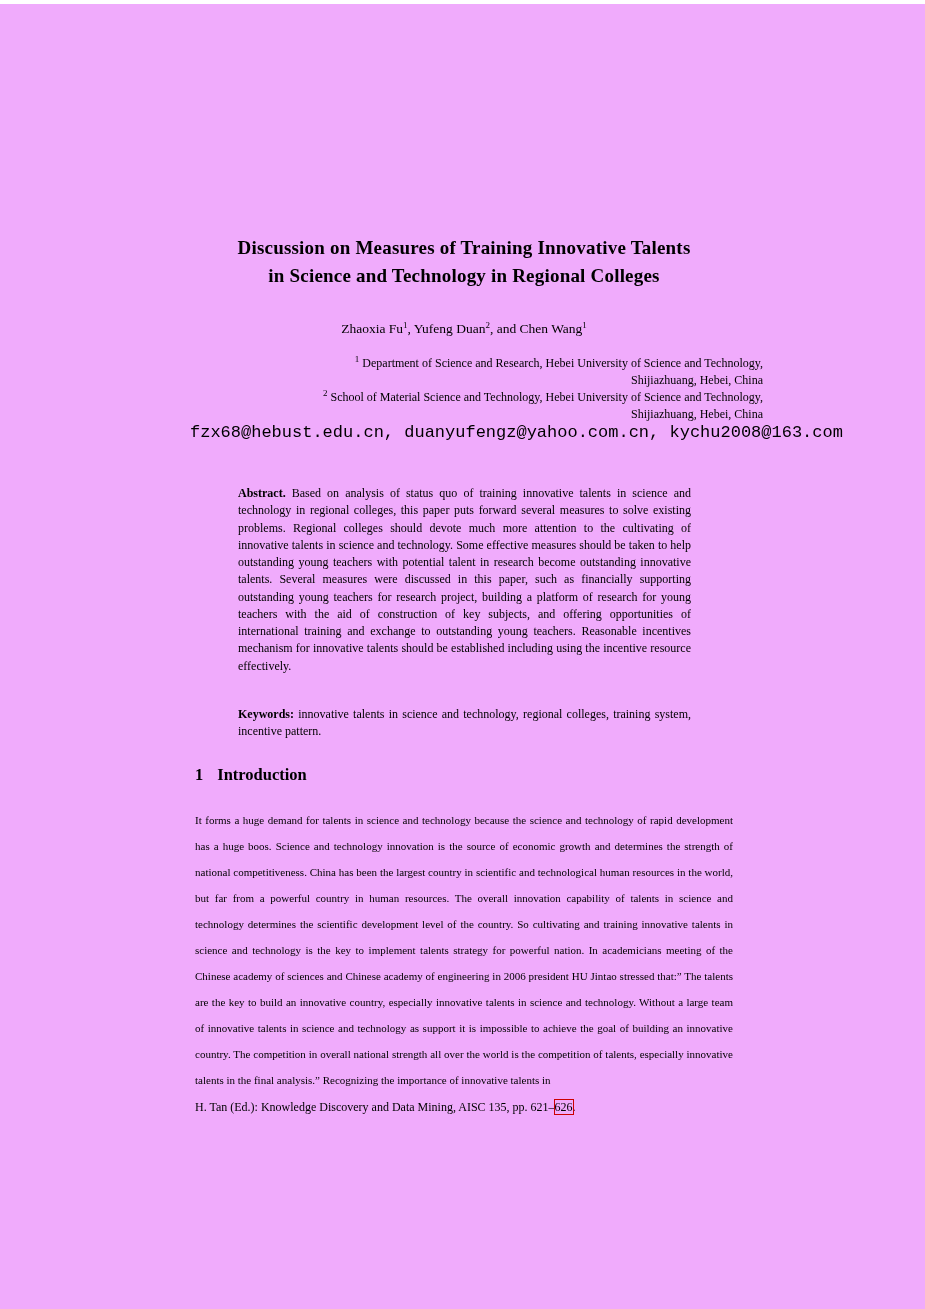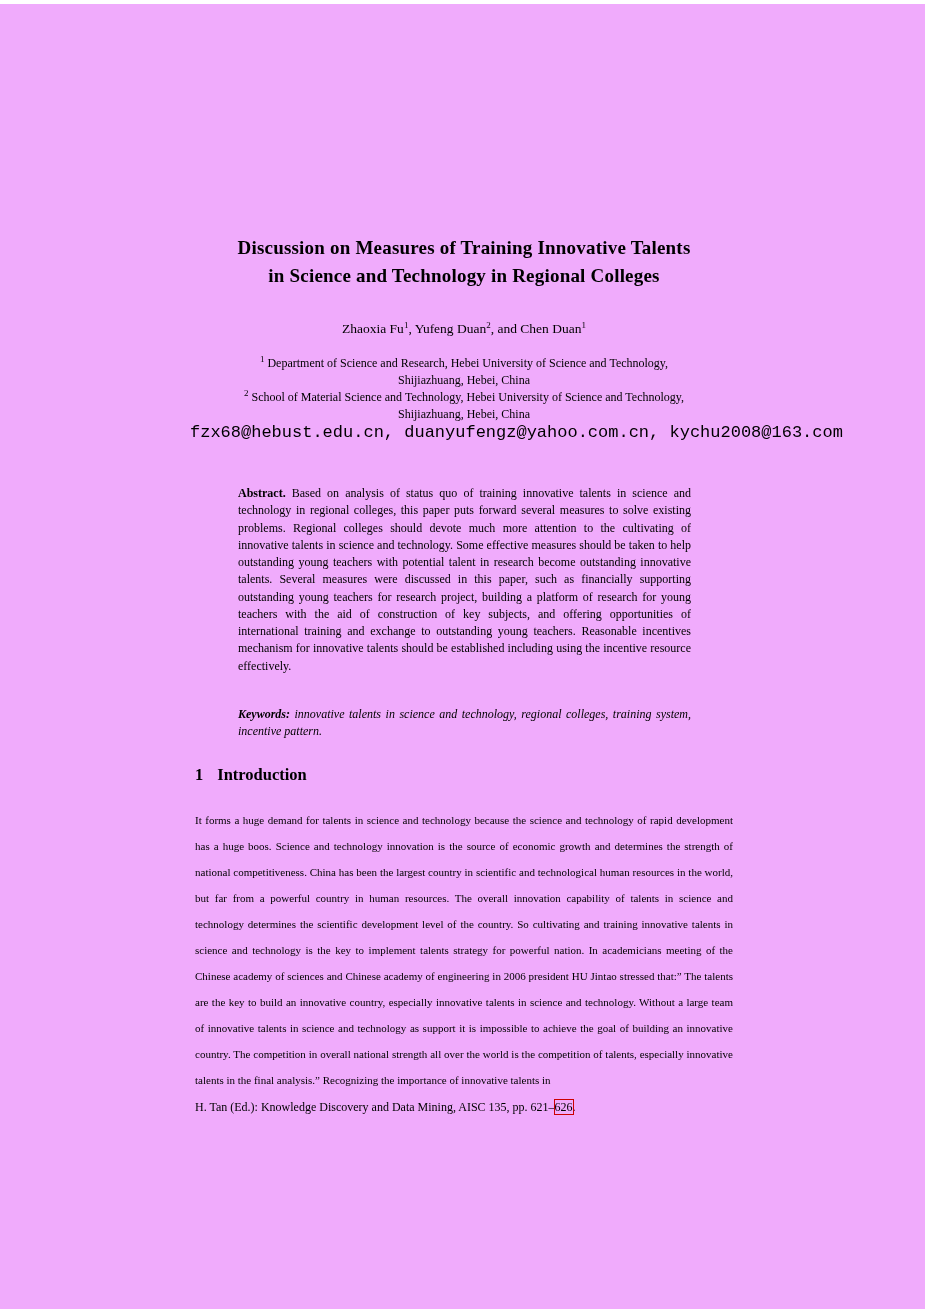--- a/index.html
+++ b/index.html
@@ -43,21 +43,21 @@
   sup.refmark {
     font-size: 9px;
     vertical-align: super;
     line-height: 0;
   }
   .affiliations {
     position: absolute;
     top: 351px;
     left: -30px;
     right: -30px;
-    text-align: center;
+    text-align: right;
     font-size: 12px;
     line-height: 17px;
   }
   .author-emails {
     position: absolute;
     top: 419px;
     left: -5px;
     right: -5px;
     text-align: center;
     font-family: "Liberation Mono", "DejaVu Sans Mono", monospace;
@@ -75,21 +75,20 @@
     line-height: 17.25px;
   }
   .keywords-section {
     position: absolute;
     top: 702px;
     left: 43px;
     width: 453px;
     text-align: justify;
     font-size: 12px;
     line-height: 17.25px;
-    font-style: italic;
   }
   .bold { font-weight: 700; }
   .section-heading {
     position: absolute;
     top: 761px;
     left: 0;
     font-size: 16.5px;
     font-weight: 700;
   }
   .section-number { margin-right: 14px; }
@@ -128,21 +127,21 @@
 <body>
 
 <div class="page">
   <div class="content">
 
     <div class="paper-title">
       <div>Discussion on Measures of Training Innovative Talents</div>
       <div>in Science and Technology in Regional Colleges</div>
     </div>
 
-    <div class="author-line"><span>Zhaoxia Fu</span><sup class="refmark">1</sup><span>, </span><span>Yufeng Duan</span><sup class="refmark">2</sup><span>, and </span><span>Chen Duan</span><sup class="refmark">1</sup></div>
+    <div class="author-line"><span>Zhaoxia Fu</span><sup class="refmark">1</sup><span>, </span><span>Yufeng Duan</span><sup class="refmark">2</sup><span>, and </span><span>Chen Wang</span><sup class="refmark">1</sup></div>
 
     <div class="affiliations">
       <div><sup class="refmark">1</sup> <span>Department of Science and Research, Hebei University of Science and Technology,</span></div>
       <div>Shijiazhuang, Hebei, China</div>
       <div><sup class="refmark">2</sup> <span>School of Material Science and Technology, Hebei University of Science and Technology,</span></div>
       <div>Shijiazhuang, Hebei, China</div>
     </div>
 
     <div class="author-emails">fzx68@hebust.edu.cn, duanyufengz@yahoo.com.cn, kychu2008@163.com</div>
 

